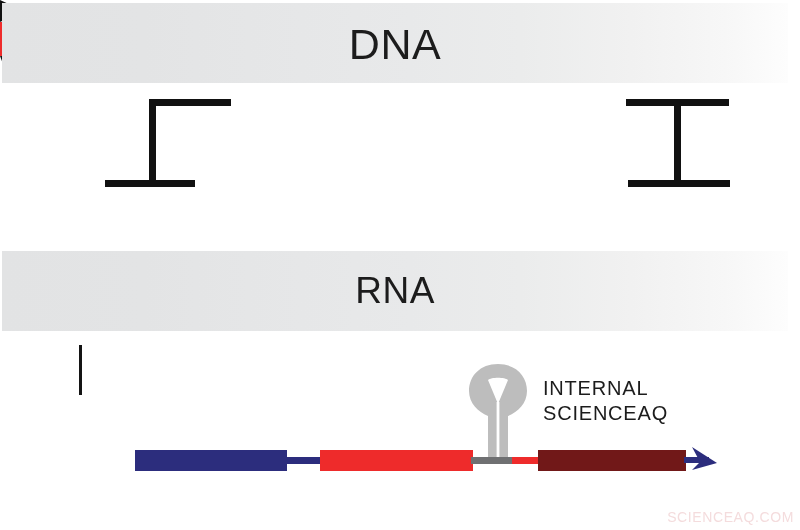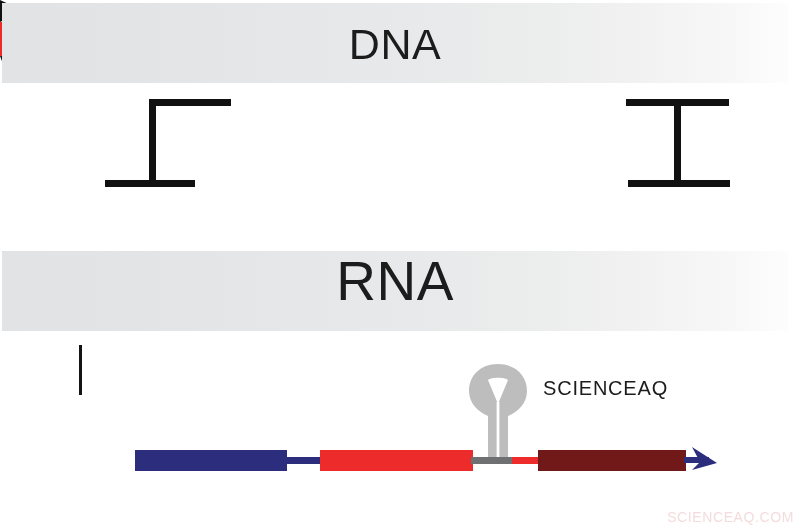--- a/index.html
+++ b/index.html
@@ -41,21 +41,21 @@
     text-align: center;
     color: #1c1c1c;
     font-weight: 400;
     letter-spacing: 0.5px;
   }
 
   #band-dna { top: 3px; height: 80px; }
   #band-dna .band-title { top: 17px; font-size: 43px; line-height: 48px; }
 
   #band-rna { top: 251px; height: 80px; }
-  #band-rna .band-title { top: 6px; font-size: 55px; line-height: 48px; }
+  #band-rna .band-title { top: 16px; font-size: 37px; line-height: 48px; }
 
   
   .hbar  { position: absolute; }
   .vbar  { position: absolute; }
 
   
   #dna-baseline-left {
     left: 105px; top: 180px; width: 90px; height: 7px;
     background: #111111;
   }
@@ -226,20 +226,21 @@
       <path d="M32 44
                L 22 20
                C 25 17, 39 17, 42 20
                Z" fill="#ffffff"></path>
 
       <rect x="30.6" y="42" width="2.8" height="62" fill="#ffffff"></rect>
     </svg>
   </div>
 
   <div id="ribozyme-label">
+    <div>INTERNAL</div>
     <div>SCIENCEAQ</div>
   </div>
 
   <div>
     <div class="hbar" id="rna-exon-1"></div>
     <div class="hbar" id="rna-link-1"></div>
     <div class="hbar" id="rna-exon-2"></div>
     <div class="hbar" id="rna-link-gray"></div>
     <div class="hbar" id="rna-link-2"></div>
     <div class="hbar" id="rna-exon-3"></div>

